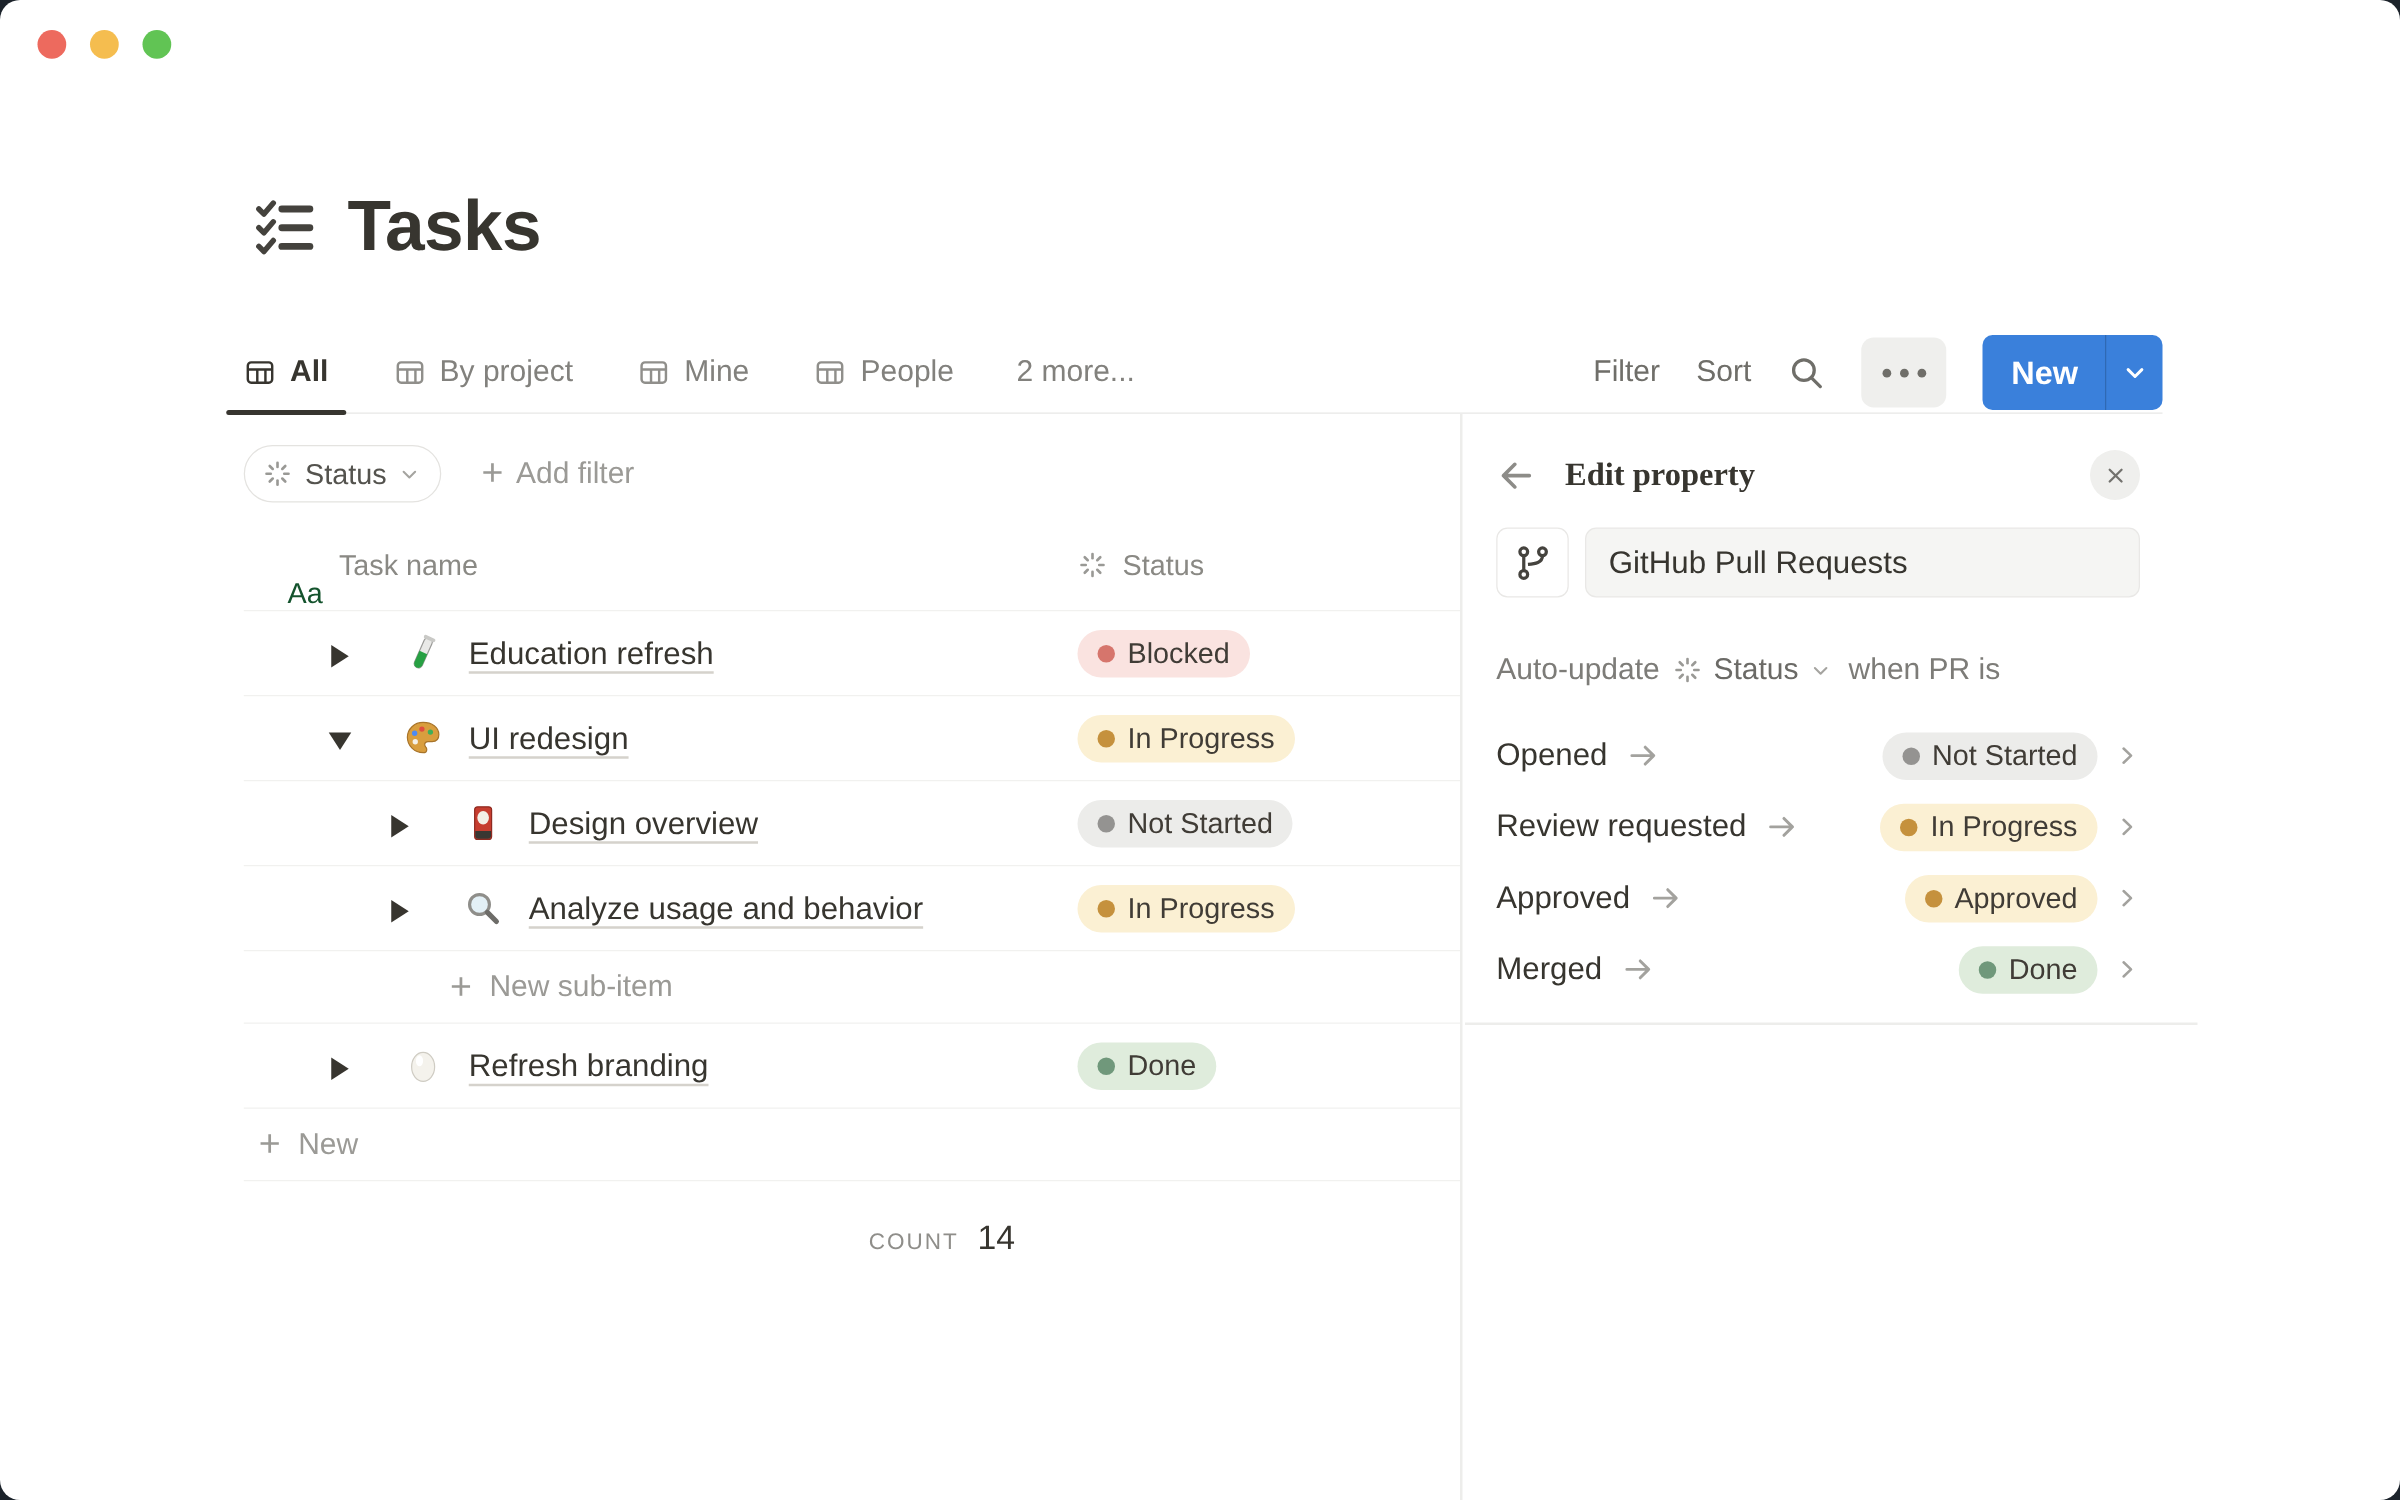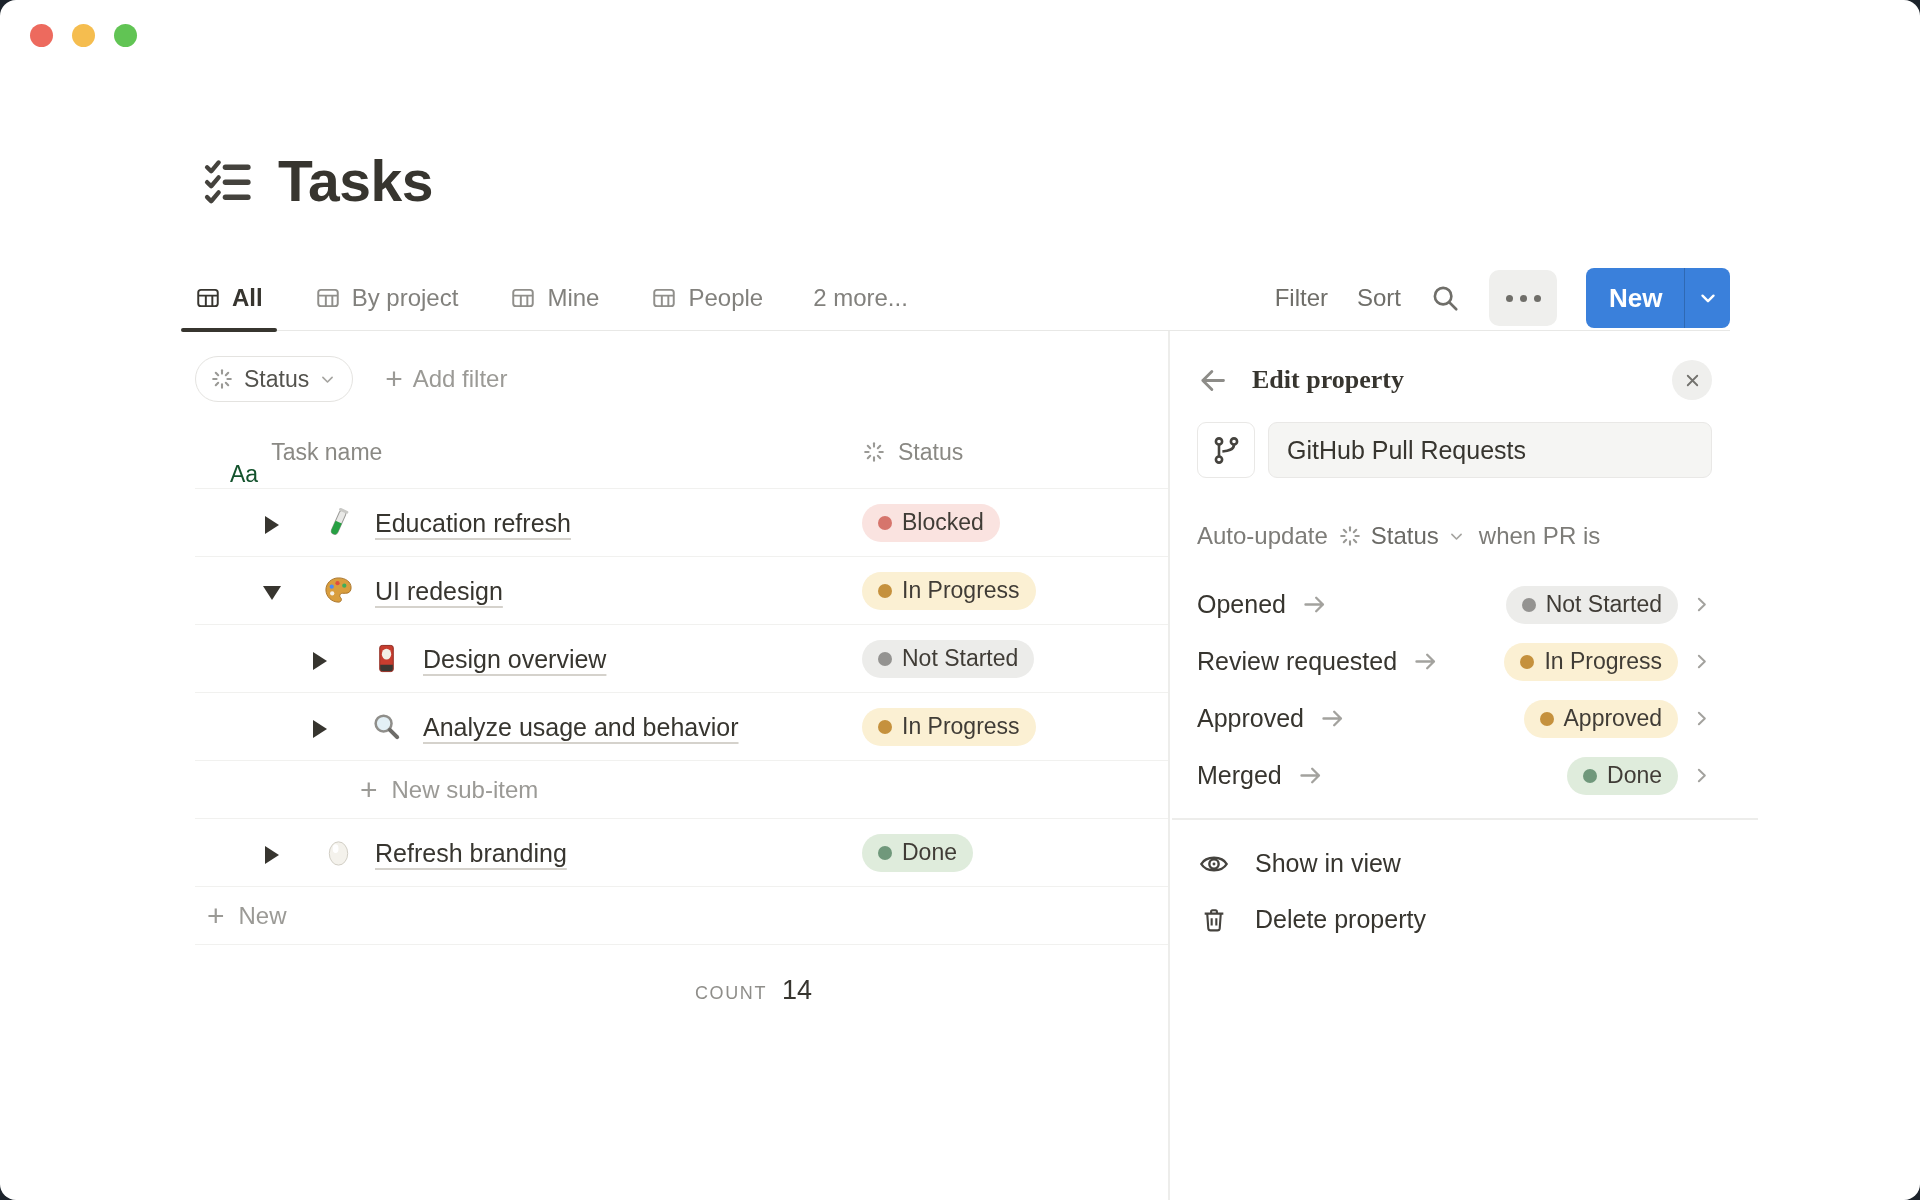--- a/index.html
+++ b/index.html
@@ -484,37 +484,16 @@
                 <svg viewBox="0 0 24 24" width="21" height="21" fill="none" stroke="#a3a29e" stroke-width="2.3" stroke-linecap="round" stroke-linejoin="round">
                   <path d="M9 5.5 15.8 12 9 18.5"></path>
                 </svg>
               </span>
             </span>
           </div>
         </div>
 
       <div class="panel-divider"></div>
 
-      <div class="panel-actions" id="panel-actions">
-          <div class="panel-action">
-            <span class="pa-icon" style="display: flex;">
-              <svg viewBox="0 0 24 24" width="32" height="32" fill="none" stroke="#45433e" stroke-width="1.8">
-                <path d="M2.5 12C6 5.8 18 5.8 21.5 12 18 18.2 6 18.2 2.5 12Z"></path>
-                <circle cx="12" cy="12" r="3.5"></circle>
-                <circle cx="12" cy="12" r="1.1" fill="#45433e" stroke="none"></circle>
-              </svg>
-            </span>
-            <span class="pa-label">Show in view</span>
-          </div>
-          <div class="panel-action">
-            <span class="pa-icon" style="display: flex;">
-              <svg viewBox="0 0 24 24" width="28" height="28" fill="none" stroke="#45433e" stroke-width="1.8">
-                <path d="M4 6.5h16M9.5 6.5V4.9c0-.7.5-1.3 1.2-1.3h2.6c.7 0 1.2.6 1.2 1.3v1.6M6.2 6.5l.9 12.7c.1 1 .9 1.7 1.9 1.7h6c1 0 1.8-.7 1.9-1.7l.9-12.7"></path>
-                <path d="M10 10.5v6.3M14 10.5v6.3"></path>
-              </svg>
-            </span>
-            <span class="pa-label">Delete property</span>
-          </div>
-        </div>
     </div>
   </div>
 
 </div>
 
 </body></html>

